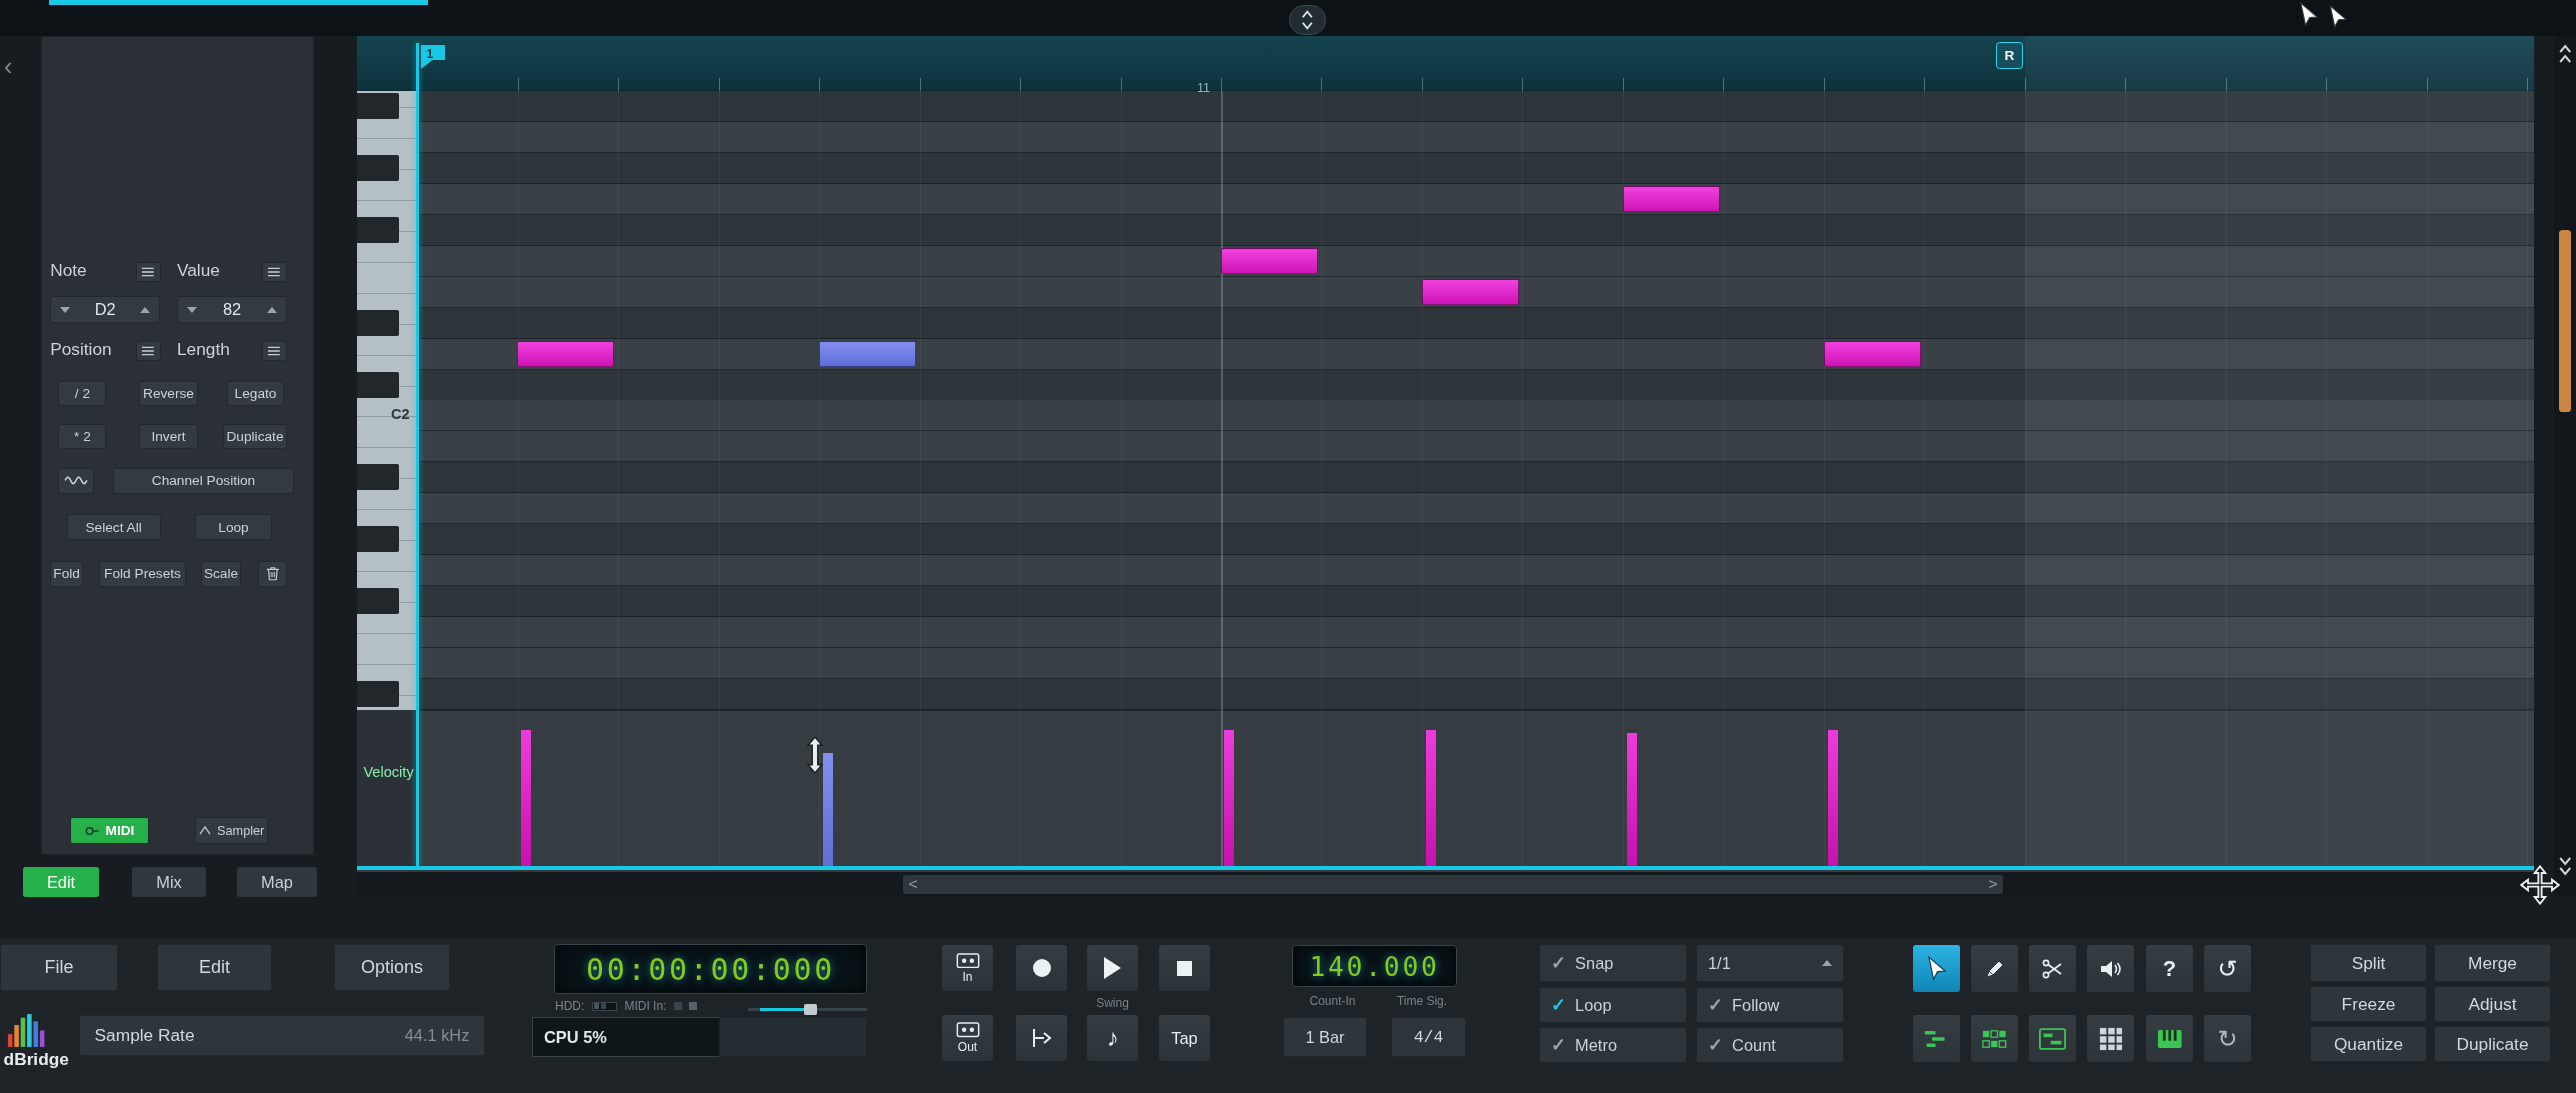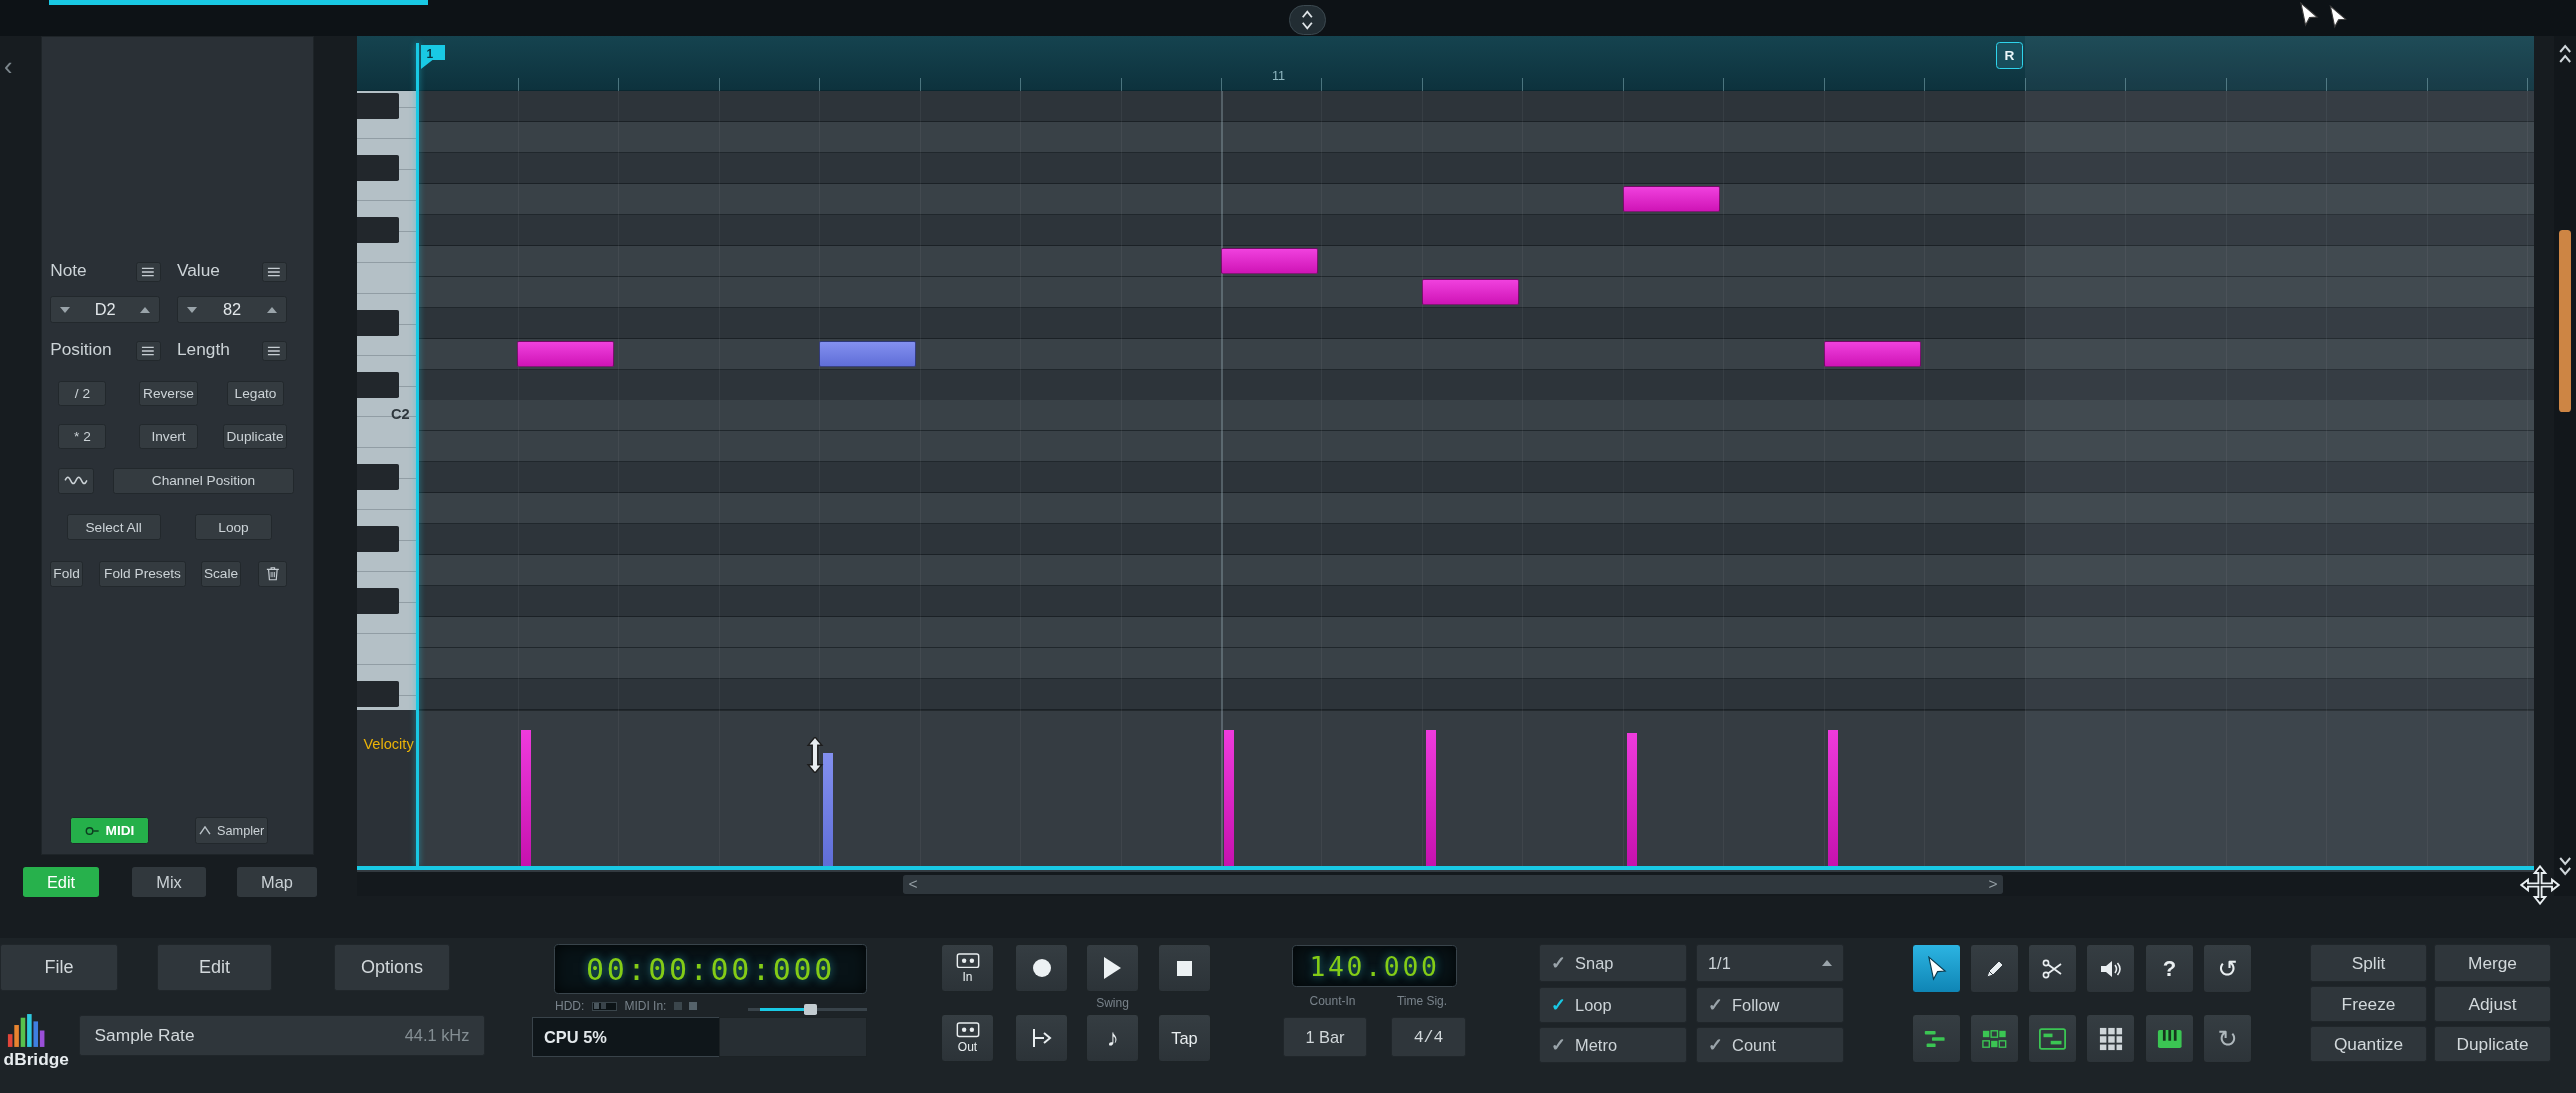--- a/index.html
+++ b/index.html
@@ -37,21 +37,21 @@
   .klabel{position:absolute;right:7.3px;top:6.4px;font-size:14.6px;font-weight:bold;color:#2e373d;}
   #grid-rows{position:absolute;left:60px;top:55px;width:2117px;height:619px;z-index:1;}
   .prow{position:absolute;left:0;width:100%;height:31px;background:#394147;border-bottom:0.9px solid rgba(13,18,22,.55);box-sizing:border-box;}
   .prow.black{background:#2d343a;}
   .vline{position:absolute;top:55px;height:776px;width:0.9px;background:rgba(255,255,255,.05);z-index:2;}
   .vline.strong{width:1.8px;background:rgba(175,198,208,.30);}
   .tick{position:absolute;top:42px;height:12.7px;width:0.9px;background:rgba(150,195,205,.45);z-index:3;}
   #bar-label{position:absolute;top:33px;font-size:12.7px;color:#8fb7c0;z-index:3;}
   #vlane{position:absolute;left:0;top:674px;width:100%;height:157px;background:#353c42;border-top:1.8px solid #22282c;box-sizing:border-box;z-index:1;}
   #vstub{position:absolute;left:0;top:674px;width:60px;height:157px;background:#2b3137;border-right:1.8px solid #20262a;box-sizing:border-box;z-index:2;}
-  #vel-label{position:absolute;left:6.4px;top:700px;font-size:14.6px;color:#eab308;z-index:3;}
+  #vel-label{position:absolute;left:6.4px;top:728px;font-size:14.6px;color:#86efac;z-index:3;}
   #loop-shade{position:absolute;top:0;height:830px;background:rgba(205,222,232,.06);z-index:3;}
   .note{position:absolute;width:97px;height:25.5px;border-radius:1.8px;box-sizing:border-box;z-index:4;
         background:linear-gradient(#f041de,#cf14b6);border:0.9px solid rgba(52,2,46,.6);}
   .note.sel{background:linear-gradient(#8390ef,#5f6ed8);border-color:rgba(18,24,70,.65);}
   .vbar{position:absolute;width:10px;z-index:4;background:linear-gradient(#ee3bdc,#c611ae);}
   .vbar.sel{background:linear-gradient(#8390ef,#5f6ed8);}
   #playhead{position:absolute;left:59px;top:7.3px;width:2.7px;height:823px;background:#19c9e4;
             box-shadow:0 0 6.4px rgba(25,201,228,.65);z-index:6;}
   #start-flag{position:absolute;left:64px;top:9px;width:24px;height:24px;background:#19c9e4;z-index:6;
               clip-path:polygon(0 0,100% 0,100% 62%,48% 62%,0 100%);color:#073540;font-size:12px;font-weight:bold;
@@ -267,21 +267,21 @@
         <div class="prow" style="top: 464px;"></div>
         <div class="prow black" style="top: 495px;"></div>
         <div class="prow" style="top: 526px;"></div>
         <div class="prow" style="top: 557px;"></div>
         <div class="prow black" style="top: 588px;"></div>
       </div>
     <div id="vlane"></div>
     <div id="vstub"></div>
     <span id="vel-label">Velocity</span>
     <div id="loop-shade" style="left: 1668px; width: 509px;"></div>
-    <span id="bar-label" style="left: 915px;">11</span>
+    <span id="bar-label" style="left: 840px; margin-top: 12px;">11</span>
     <div id="r-marker" style="left: 1639px;">R</div>
     <div id="playhead"></div>
     <div id="start-flag">1</div>
     <div id="cyline"></div>
     <div id="hscroll">
       <div id="hthumb">
         <span>&lt;</span>
         <span>&gt;</span>
       </div>
     </div>

